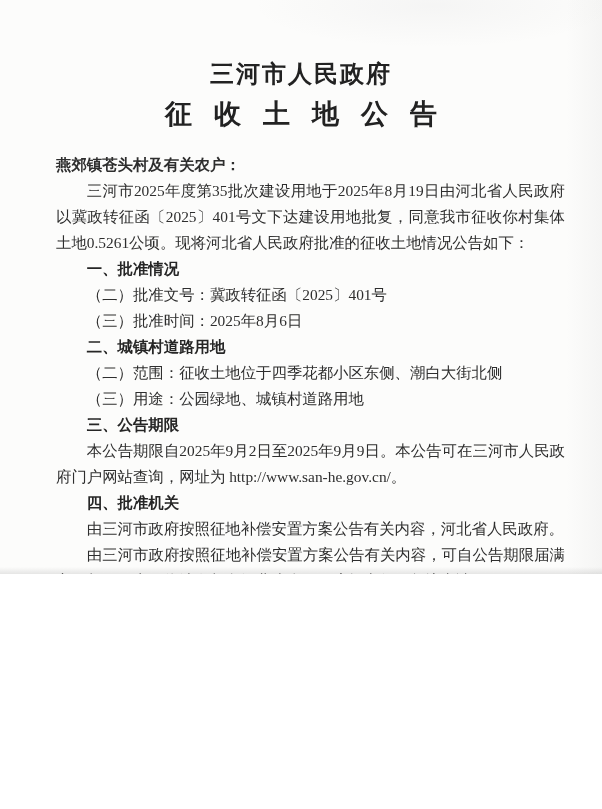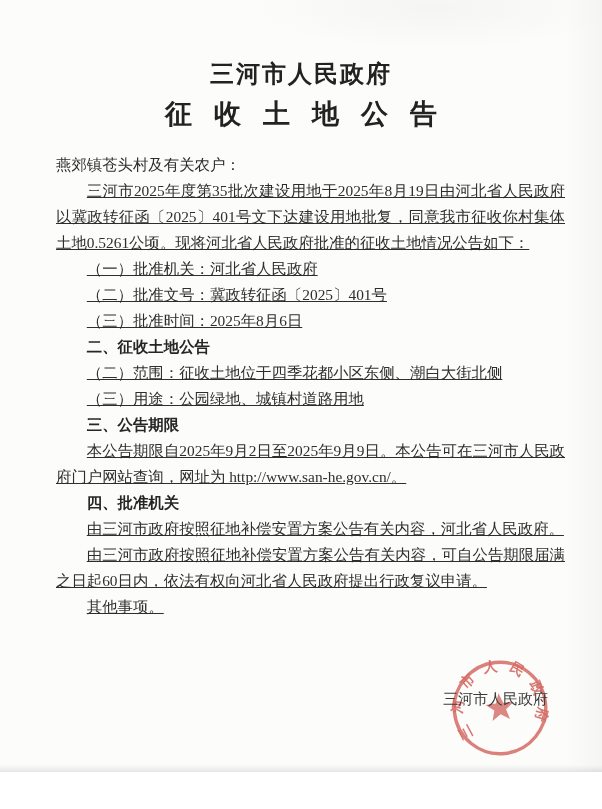--- a/index.html
+++ b/index.html
@@ -3,21 +3,21 @@
 <meta charset="utf-8">
 <style>
   html, body {
     margin: 0;
     padding: 0;
     background: #ffffff;
   }
   .page {
     position: relative;
     width: 602px;
-    height: 772px;
+    height: 574px;
     overflow: hidden;
     background:
       radial-gradient(ellipse 260px 60px at 72% 1%, rgba(110,110,120,0.05), transparent 70%),
       linear-gradient(to right, rgba(0,0,0,0) 94%, rgba(110,110,110,0.05) 100%),
       #fcfcfb;
     font-family: "Liberation Serif", "DejaVu Serif", serif;
     color: #2e2e2e;
   }
   .page::after {
     content: "";
@@ -50,24 +50,24 @@
     margin: 20px 37px 0 56px;
     font-size: 15.4px;
     line-height: 26px;
     text-align: justify;
   }
   .body-text p {
     margin: 0;
   }
   .salutation {
     text-indent: 0;
+    font-weight: bold;
   }
   .para {
     text-indent: 2em;
-    text-decoration: underline;
   }
   .sec-heading {
     text-indent: 2em;
     font-family: "Liberation Sans", "DejaVu Sans", sans-serif;
     font-weight: bold;
     color: #262626;
   }
   .signature-block {
     position: absolute;
     top: 687px;
@@ -94,25 +94,25 @@
 
 <div class="page">
 
   <h1 class="doc-title">三河市人民政府</h1>
   <h2 class="doc-subtitle">征收土地公告</h2>
 
   <div class="body-text">
     <p class="salutation">燕郊镇苍头村及有关农户：</p>
     <p class="para">三河市2025年度第35批次建设用地于2025年8月19日由河北省人民政府以冀政转征函〔2025〕401号文下达建设用地批复，同意我市征收你村集体土地0.5261公顷。现将河北省人民政府批准的征收土地情况公告如下：</p>
 
-    <p class="para">（一）批准机关：河北省人民政府</p>
+    <p class="sec-heading">一、批准情况</p>
     <p class="para">（二）批准文号：冀政转征函〔2025〕401号</p>
     <p class="para">（三）批准时间：2025年8月6日</p>
 
-    <p class="sec-heading">二、征收土地公告</p>
+    <p class="sec-heading">二、城镇村道路用地</p>
     <p class="para">（二）范围：征收土地位于四季花都小区东侧、潮白大街北侧</p>
     <p class="para">（三）用途：公园绿地、城镇村道路用地</p>
 
     <p class="sec-heading">三、公告期限</p>
     <p class="para">本公告期限自2025年9月2日至2025年9月9日。本公告可在三河市人民政府门户网站查询，网址为 http://www.san-he.gov.cn/。</p>
 
     <p class="sec-heading">四、批准机关</p>
     <p class="para">由三河市政府按照征地补偿安置方案公告有关内容，河北省人民政府。</p>
 
     <p class="para">由三河市政府按照征地补偿安置方案公告有关内容，可自公告期限届满之日起60日内，依法有权向河北省人民政府提出行政复议申请。</p>

